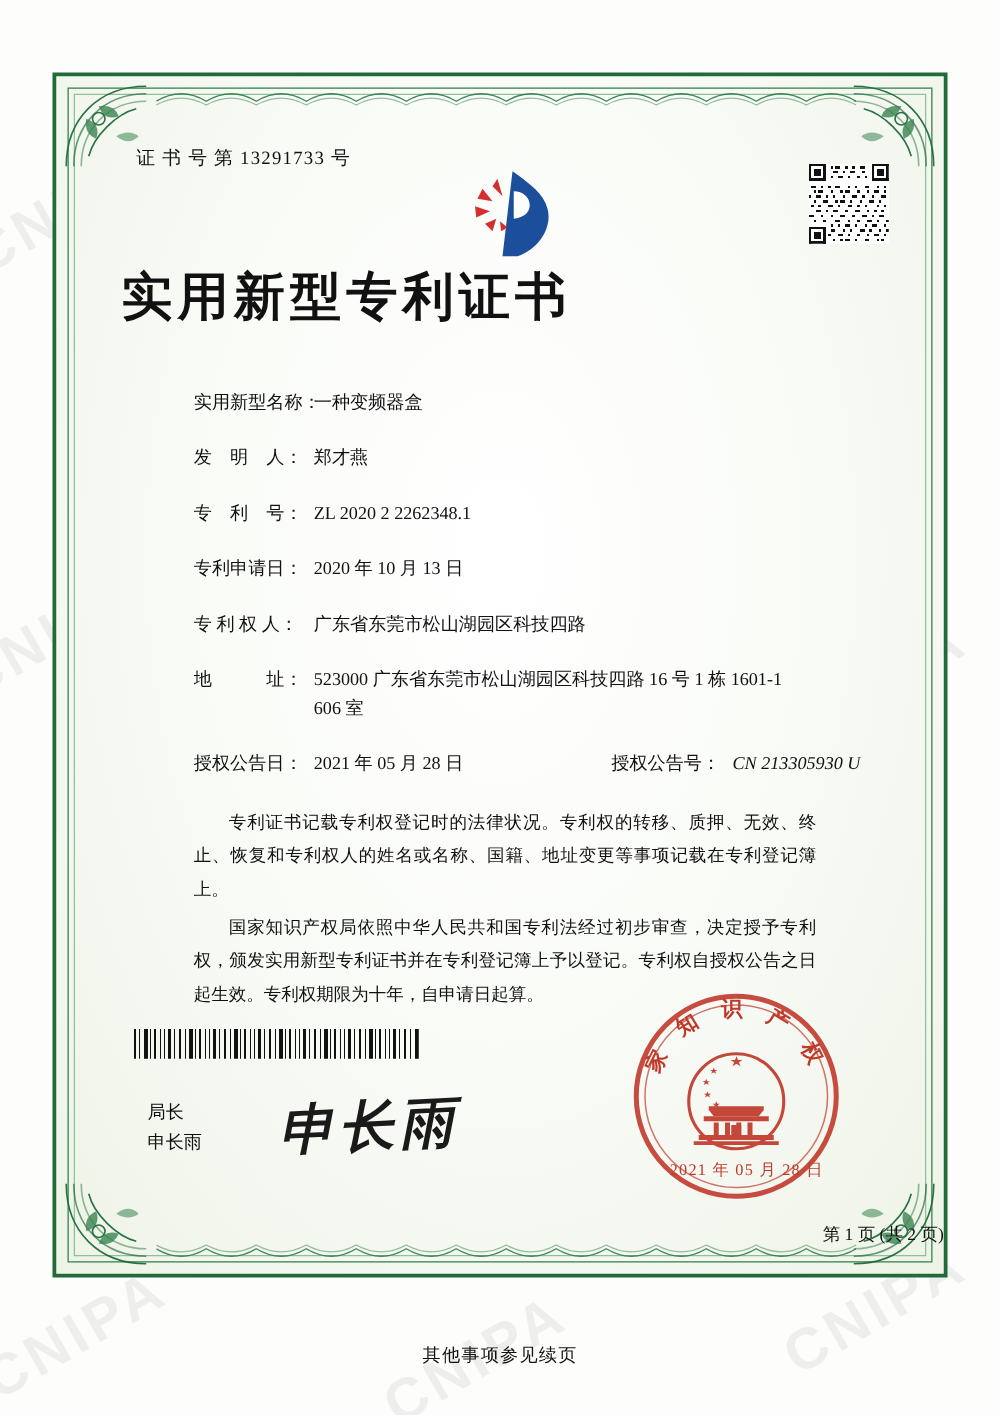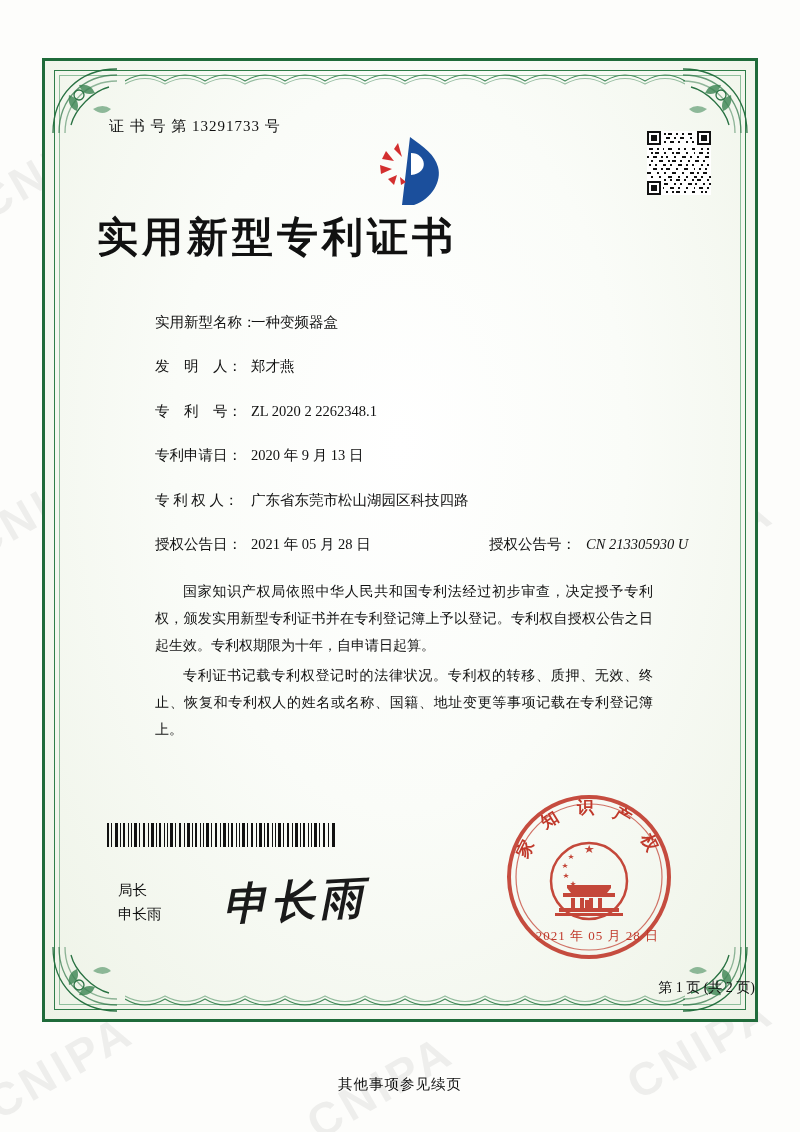--- a/index.html
+++ b/index.html
@@ -498,41 +498,48 @@
           <div class="field-value">郑才燕</div>
         </div>
 
         <div class="field-row">
           <div class="field-label">专　利　号：</div>
           <div class="field-value">ZL 2020 2 2262348.1</div>
         </div>
 
         <div class="field-row">
           <div class="field-label">专利申请日：</div>
-          <div class="field-value">2020 年 9 月 13 日</div>
+          <div class="field-value">2020 年 10 月 13 日</div>
         </div>
 
         <div class="field-row">
           <div class="field-label">专 利 权 人：</div>
           <div class="field-value">广东省东莞市松山湖园区科技四路</div>
         </div>
 
+        <div class="field-row">
+          <div class="field-label">地　　　址：</div>
+          <div class="field-value">
+            <span>523000 广东省东莞市松山湖园区科技四路 16 号 1 栋 1601-1</span>
+            <span class="cont">606 室</span>
+          </div>
+        </div>
 
         <div class="field-row pair">
           <div class="field-label">授权公告日：</div>
           <div class="field-value">2021 年 05 月 28 日</div>
           <div class="field-label2">授权公告号：</div>
           <div class="field-value2">CN 213305930 U</div>
         </div>
 
       </div>
 
       <div class="paragraphs">
+        <p>专利证书记载专利权登记时的法律状况。专利权的转移、质押、无效、终止、恢复和专利权人的姓名或名称、国籍、地址变更等事项记载在专利登记簿上。</p>
         <p>国家知识产权局依照中华人民共和国专利法经过初步审查，决定授予专利权，颁发实用新型专利证书并在专利登记簿上予以登记。专利权自授权公告之日起生效。专利权期限为十年，自申请日起算。</p>
-        <p>专利证书记载专利权登记时的法律状况。专利权的转移、质押、无效、终止、恢复和专利权人的姓名或名称、国籍、地址变更等事项记载在专利登记簿上。</p>
       </div>
 
     </div>
 
     <svg class="barcode" viewBox="0 0 228 24" preserveAspectRatio="none" shape-rendering="crispEdges">
       <rect width="228" height="24" fill="#ffffff" opacity="0"></rect>
       <g fill="#111111">
         <rect x="0" y="0" width="2" height="24"></rect>
           <rect x="4" y="0" width="1" height="24"></rect>
         <rect x="8" y="0" width="3" height="24"></rect>

